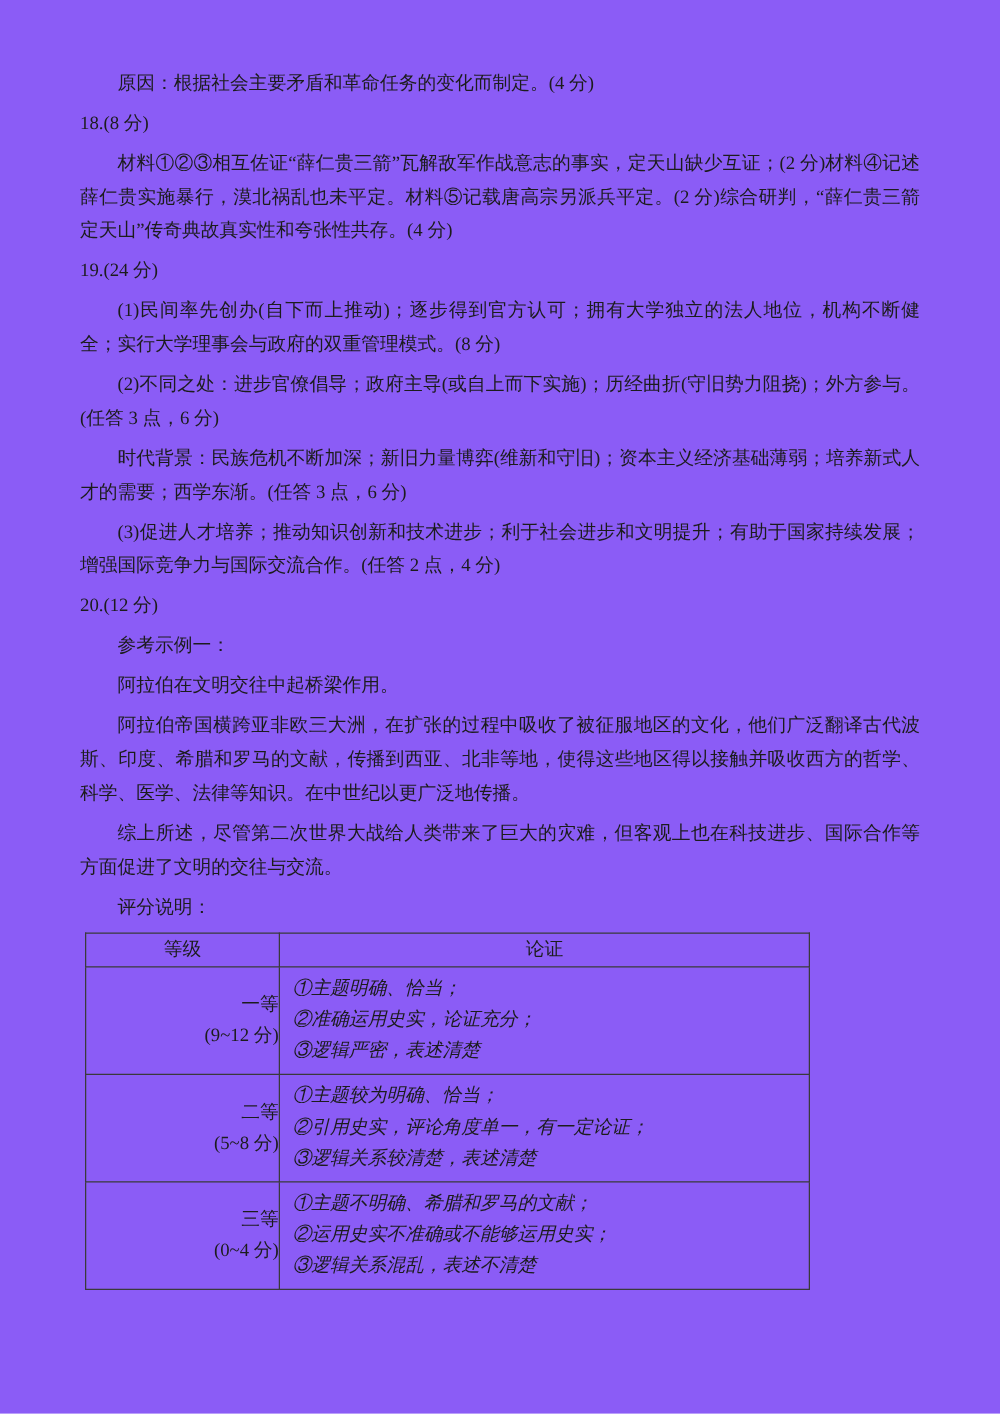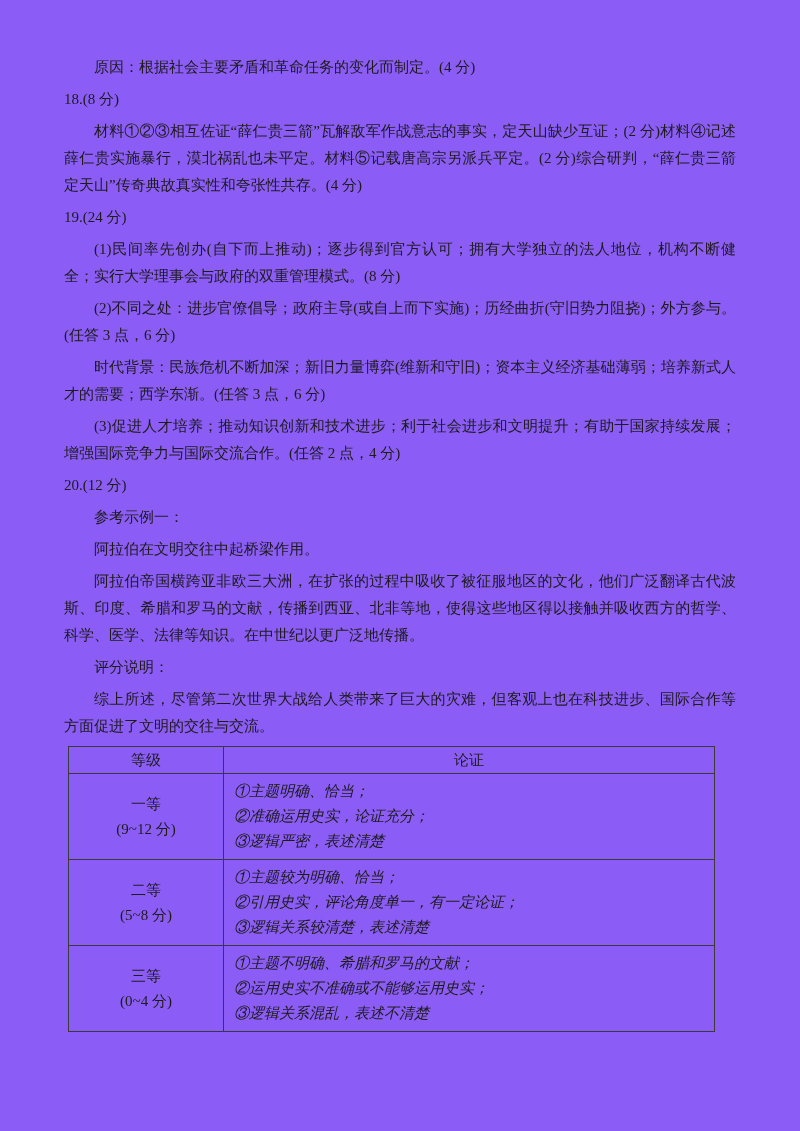--- a/index.html
+++ b/index.html
@@ -28,38 +28,38 @@
   .indent {
     text-indent: 2em;
   }
   .q-num {
     margin: 0 0 5px 0;
     line-height: 27px;
   }
   table.score-table {
     border-collapse: collapse;
     margin: 6px 0 0 4px;
-    width: 647px;
+    width: 580px;
     table-layout: fixed;
   }
   table.score-table th,
   table.score-table td {
     border: 1px solid #3a3a3a;
     font-weight: normal;
     font-size: 15px;
     color: #1c1c1c;
   }
   th.col-grade, td.grade-cell { width: 146px; }
   th.col-grade, th.col-crit {
     text-align: center;
     padding: 2px 4px;
     line-height: 22px;
   }
   td.grade-cell {
-    text-align: center;
+    text-align: right;
     vertical-align: middle;
     padding: 6px 0;
     line-height: 25px;
   }
   td.crit-cell {
     vertical-align: middle;
     padding: 5px 10px;
     line-height: 25px;
     font-style: italic;
   }
@@ -78,23 +78,23 @@
   <p class="q-num">19.(24 分)</p>
   <p class="para indent">(1)民间率先创办(自下而上推动)；逐步得到官方认可；拥有大学独立的法人地位，机构不断健全；实行大学理事会与政府的双重管理模式。(8 分)</p>
   <p class="para indent">(2)不同之处：进步官僚倡导；政府主导(或自上而下实施)；历经曲折(守旧势力阻挠)；外方参与。(任答 3 点，6 分)</p>
   <p class="para indent">时代背景：民族危机不断加深；新旧力量博弈(维新和守旧)；资本主义经济基础薄弱；培养新式人才的需要；西学东渐。(任答 3 点，6 分)</p>
   <p class="para indent">(3)促进人才培养；推动知识创新和技术进步；利于社会进步和文明提升；有助于国家持续发展；增强国际竞争力与国际交流合作。(任答 2 点，4 分)</p>
 
   <p class="q-num">20.(12 分)</p>
   <p class="para indent">参考示例一：</p>
   <p class="para indent">阿拉伯在文明交往中起桥梁作用。</p>
   <p class="para indent">阿拉伯帝国横跨亚非欧三大洲，在扩张的过程中吸收了被征服地区的文化，他们广泛翻译古代波斯、印度、希腊和罗马的文献，传播到西亚、北非等地，使得这些地区得以接触并吸收西方的哲学、科学、医学、法律等知识。在中世纪以更广泛地传播。</p>
+  <p class="para indent">综上所述，尽管第二次世界大战给人类带来了巨大的灾难，但客观上也在科技进步、国际合作等方面促进了文明的交往与交流。</p>
+
   <p class="para indent">评分说明：</p>
-
-  <p class="para indent">综上所述，尽管第二次世界大战给人类带来了巨大的灾难，但客观上也在科技进步、国际合作等方面促进了文明的交往与交流。</p>
 
   <table class="score-table">
     <thead>
       <tr>
         <th class="col-grade">等级</th>
         <th class="col-crit">论证</th>
       </tr>
     </thead>
     <tbody>
       <tr>

